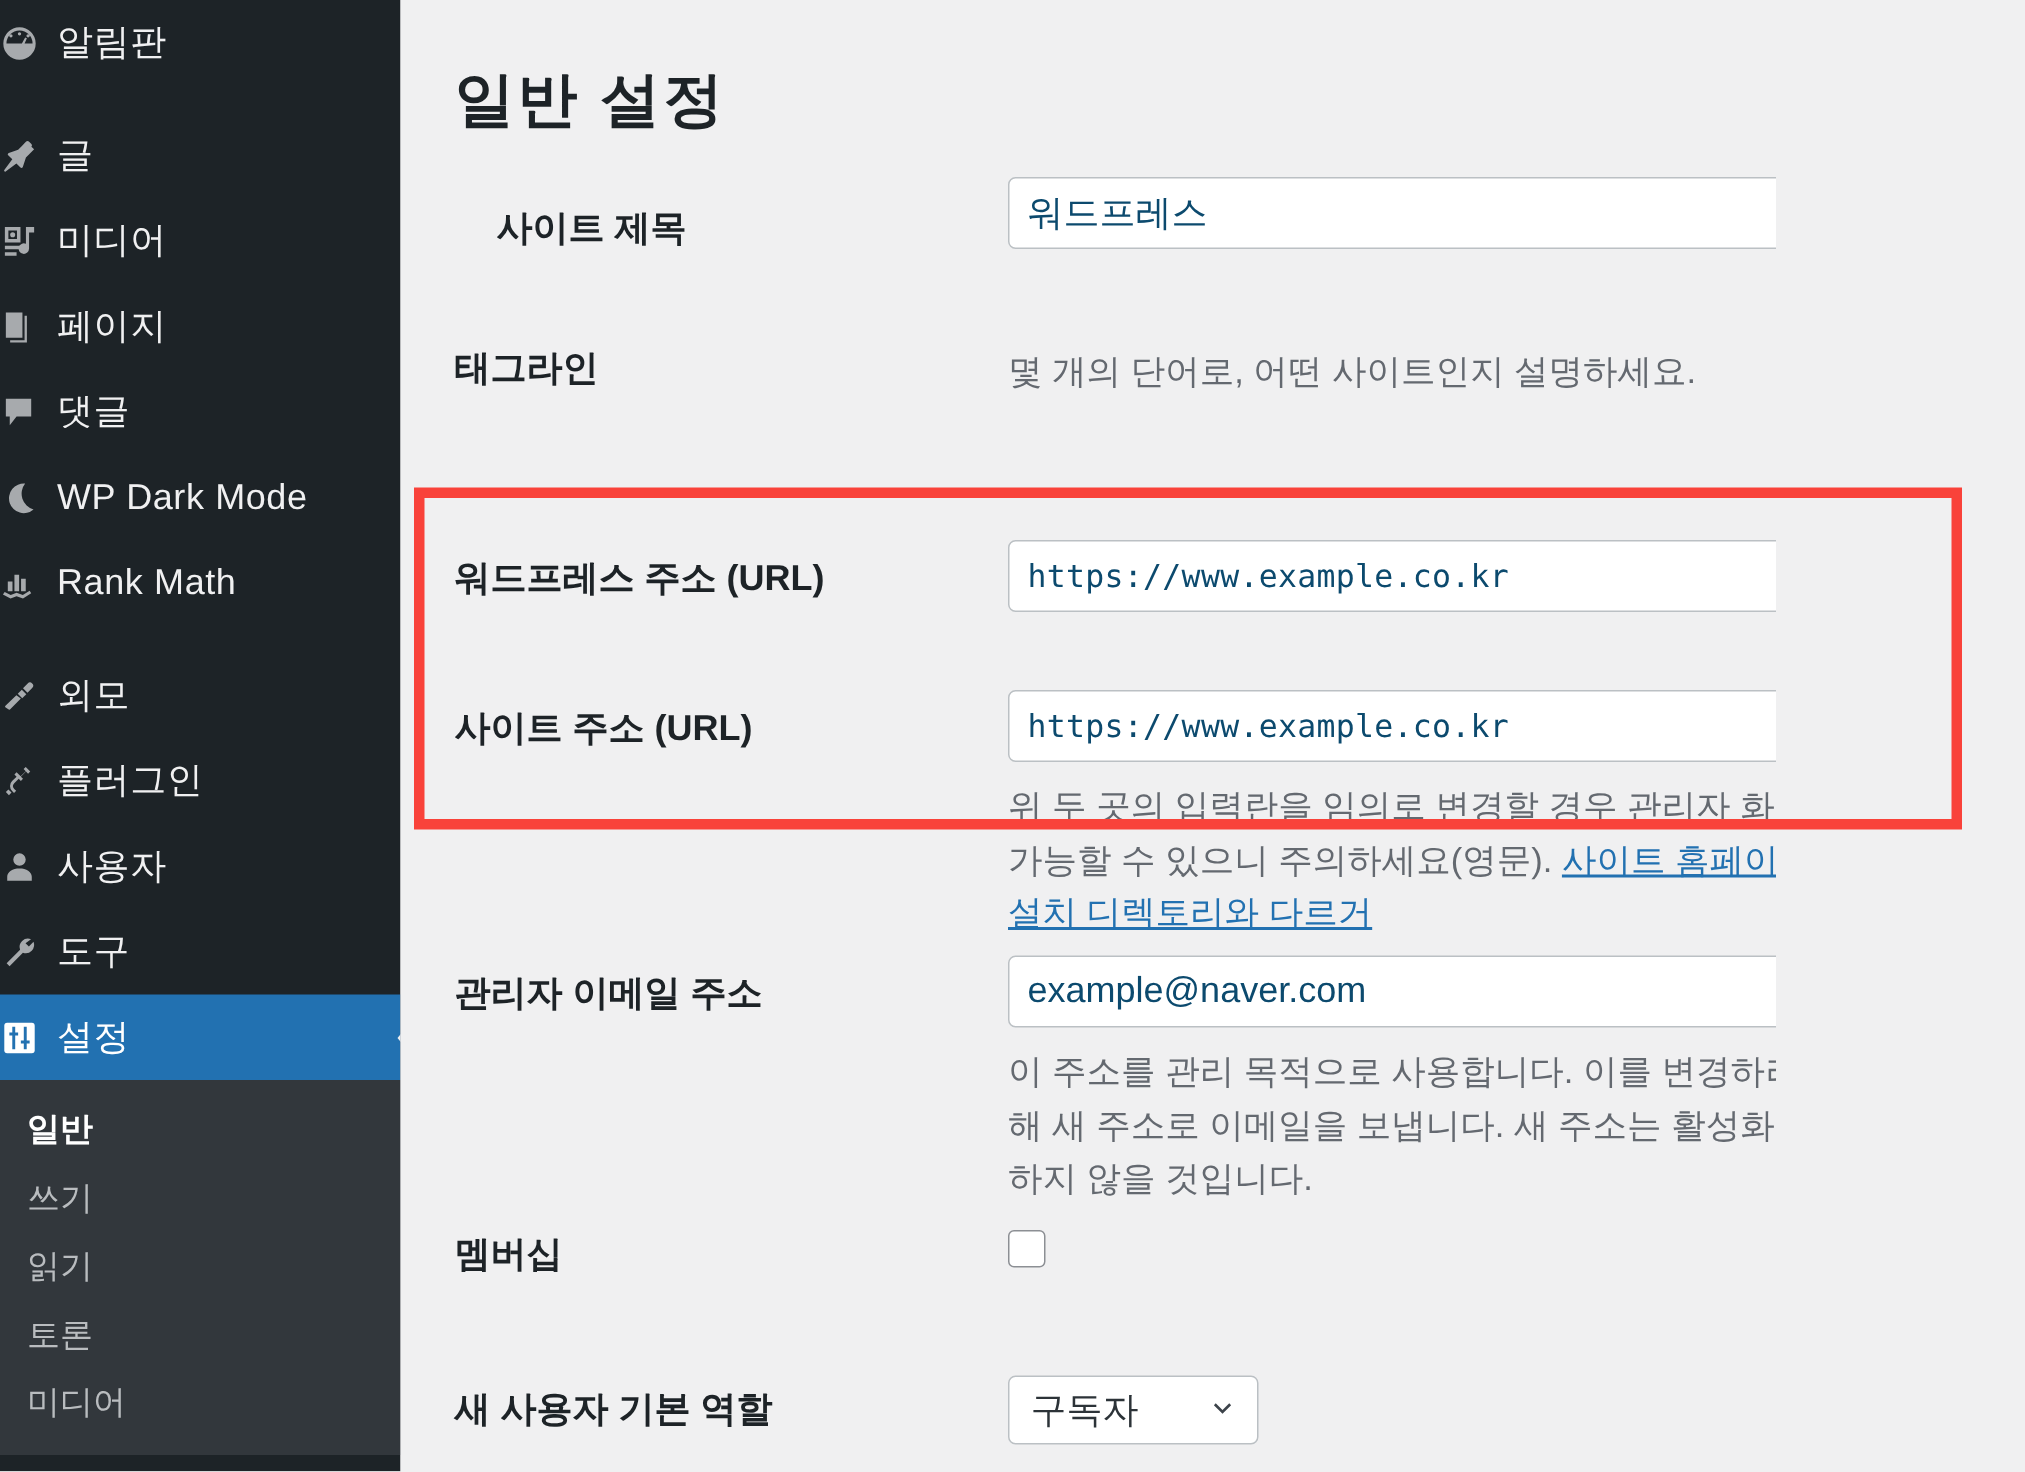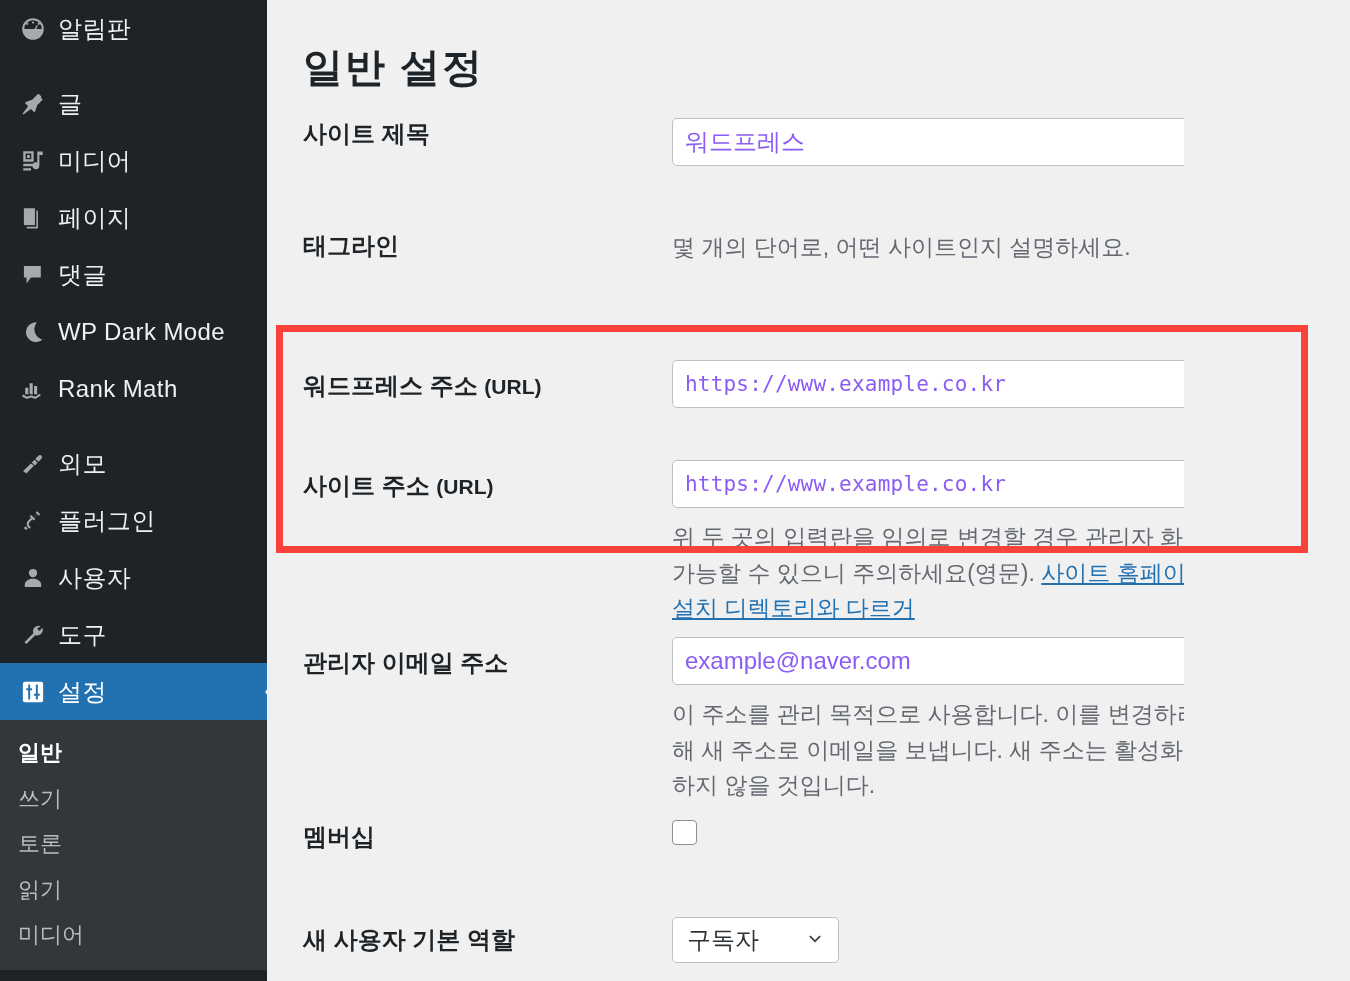--- a/index.html
+++ b/index.html
@@ -24,21 +24,21 @@
     left: 0; top: 0;
     width: 267px; height: 981px;
     background: #1d2327;
     overflow: hidden;
   }
   .menu-item {
     position: relative;
     display: flex;
     align-items: center;
     height: 57px;
-    padding-left: 20px;
+    padding-left: 0;
     cursor: pointer;
     user-select: none;
   }
   .menu-item .mi-icon {
     width: 38px;
     flex: 0 0 38px;
     display: flex;
     align-items: center;
     justify-content: flex-start;
   }
@@ -111,31 +111,31 @@
     position: absolute;
     left: 36px;
     font-size: 24px;
     font-weight: bold;
     color: #1d2327;
     white-space: nowrap;
     line-height: 1;
   }
   .row .th .sm {
     font-weight: bold;
-    font-size: 21px;
+    font-size: 24px;
   }
   .row .td { position: absolute; left: 405px; }
 
   input.regular-text {
     width: 582px;
     height: 48px;
     padding: 4px 12px;
     font-size: 24px;
     font-family: "Liberation Sans", "DejaVu Sans", sans-serif;
-    color: #8b5cf6;
+    color: #0c4a6e;
     background: #fff;
     border: 1px solid #bbc0c4;
     border-radius: 5px;
     outline: none;
   }
   input.code {
     font-family: "DejaVu Sans Mono", "Liberation Mono", monospace;
     font-size: 21px;
     letter-spacing: 0.2px;
   }
@@ -335,35 +335,35 @@
             <rect x="2.2" y="2.2" width="15.6" height="15.6" rx="1.5" fill="#fff"></rect>
             <path d="M6.3 4.2v3.0H4.8v1.5h1.5v7.1h1.5V8.7h1.5V7.2H7.8V4.2zM12.2 4.2v7.1h-1.5v1.5h1.5v3h1.5v-3h1.5v-1.5h-1.5V4.2z" fill="#2271b1"></path>
           </svg>
       </span>
       <span class="mi-label">설정</span>
     </div>
 
     <div id="submenu">
       <a class="submenu-item current">일반</a>
       <a class="submenu-item">쓰기</a>
+      <a class="submenu-item">읽기</a>
       <a class="submenu-item">토론</a>
-      <a class="submenu-item">읽기</a>
       <a class="submenu-item">미디어</a>
     </div>
 
   </nav>
 
   <div id="main">
 
     <h1 id="page-title">일반 설정</h1>
 
     <div class="form-table">
 
       <div class="row" style="top:118px;">
-        <div class="th" style="top:4px;">사이트 제목</div>
+        <div class="th" style="top:23px;margin-left:28px;">사이트 제목</div>
         <div class="td">
           <input class="regular-text" type="text" value="워드프레스" style="">
         </div>
       </div>
 
       <div class="row" style="top:218px;">
         <div class="th" style="top:16px;">태그라인</div>
         <div class="td">
           <p class="description">몇 개의 단어로, 어떤 사이트인지 설명하세요.</p>
         </div>

